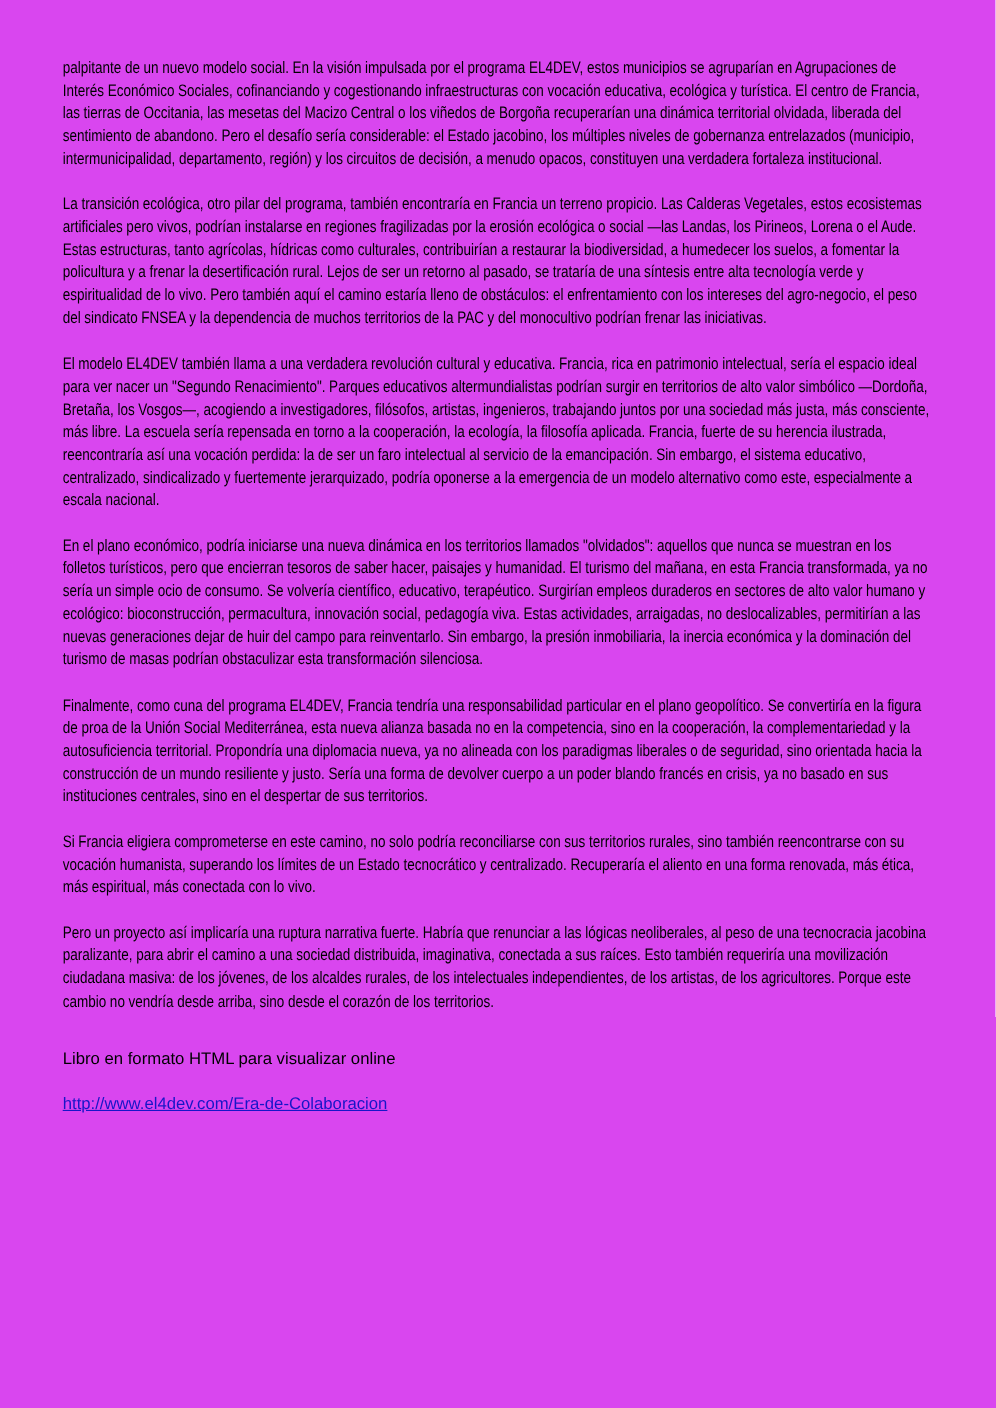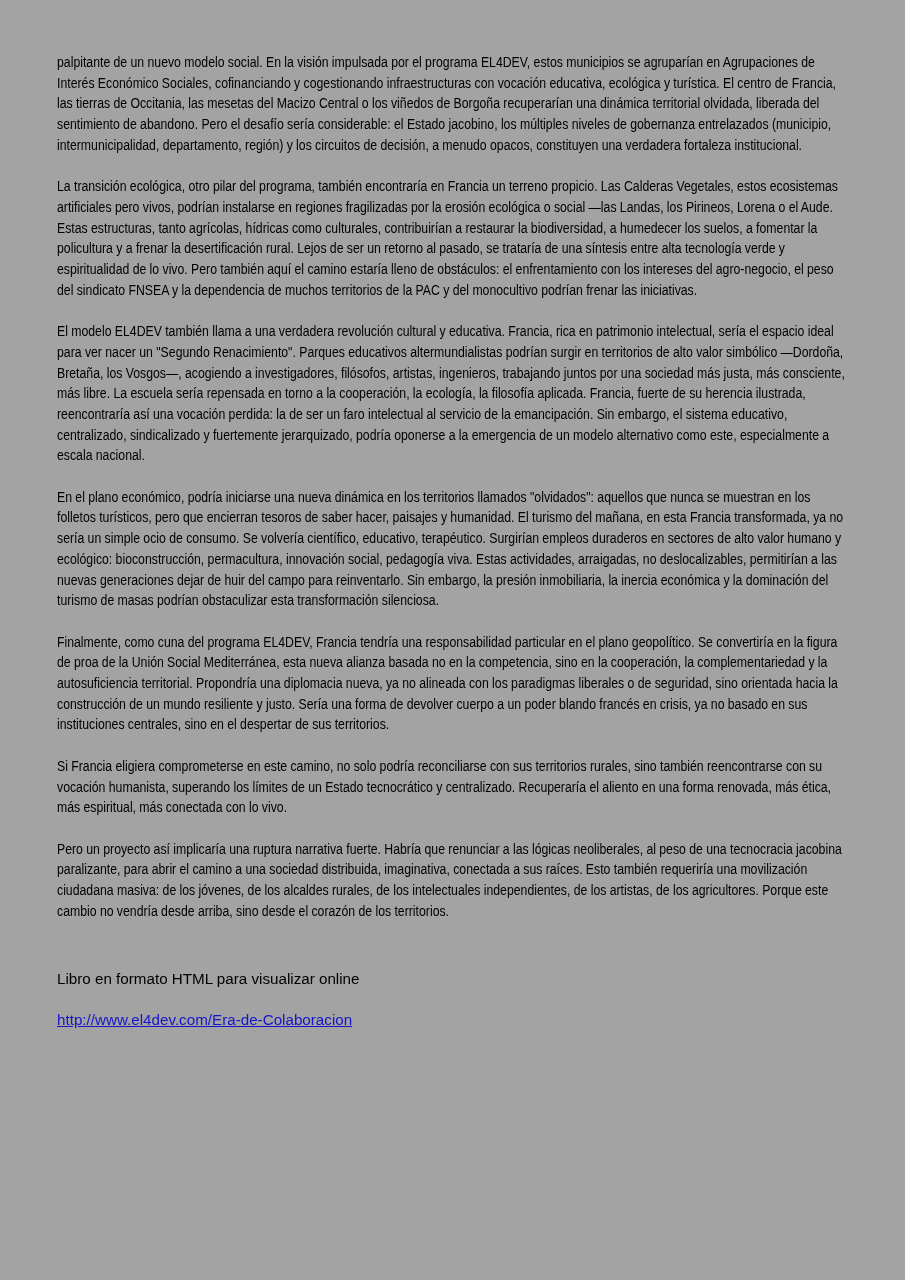--- a/index.html
+++ b/index.html
@@ -15,21 +15,21 @@
     font-family: "Liberation Sans", sans-serif;
     color: #000000;
   }
 
   .page {
     position: absolute;
     left: 0;
     top: 0;
     width: 905px;
     height: 1280px;
-    background: #a3a3a3;
+    background: #d946ef;
     box-sizing: border-box;
     padding: 52px 57px 0 57px;
   }
 
   .body-text {
     width: 793px;
   }
 
   
   .para {
@@ -44,21 +44,21 @@
     transform-origin: left top;
     -webkit-font-smoothing: none;
     hyphens: none;
     word-spacing: -0.1px;
   }
   .para:last-of-type {
     margin-bottom: 0;
   }
 
   .footer-block {
-    margin-top: 48px;
+    margin-top: 32px;
   }
 
   .footer-line {
     font-family: "Liberation Sans", sans-serif;
     font-size: 15.2px;
     line-height: 20.7px;
     color: #000000;
     margin: 0;
   }
 

